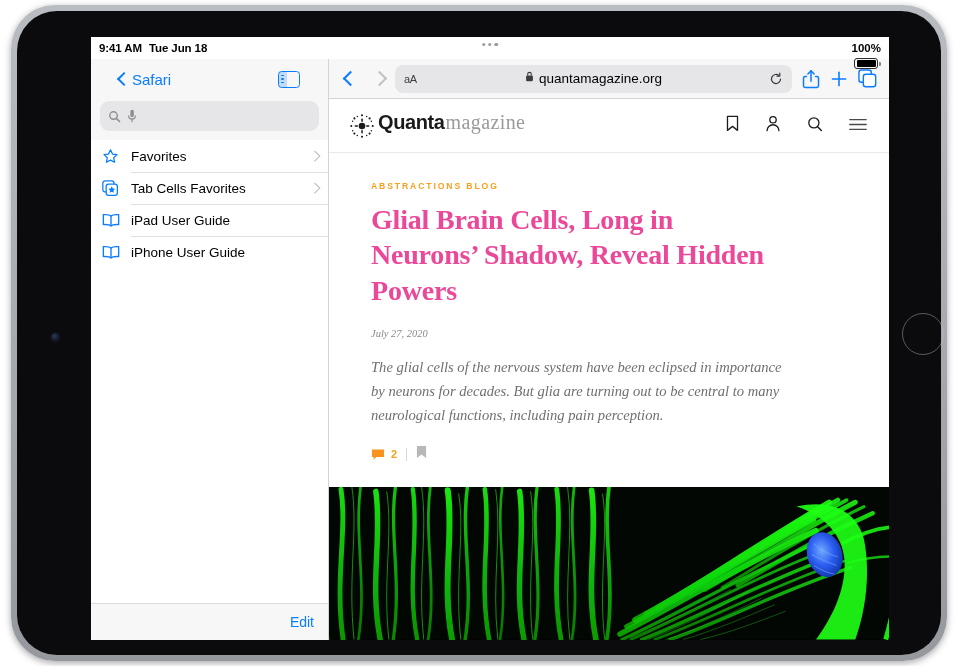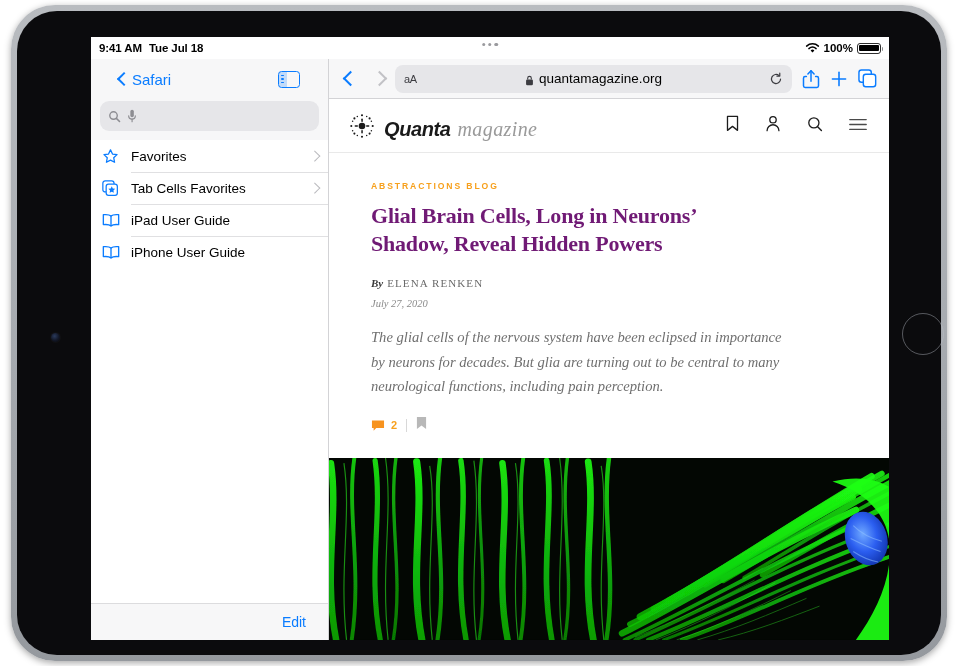--- a/index.html
+++ b/index.html
@@ -91,20 +91,21 @@
     gap: 7px;
     align-items: center;
     letter-spacing: -0.1px;
   }
   .status-right {
     position: absolute;
     right: 8px;
     display: flex;
     gap: 4px;
     align-items: center;
+    flex-direction: column;
   }
   .wifi-ico { display:block; }
   .batt {
     width: 24px; height: 11px;
     border: 1.2px solid rgba(0,0,0,0.82);
     border-radius: 3px;
     position: relative;
     box-sizing: border-box;
     padding: 1.3px;
   }
@@ -249,21 +250,21 @@
     transform: rotate(45deg);
   }
   .sb-footer {
     height: 36px;
     flex: 0 0 36px;
     background: #f7f7f8;
     border-top: 1px solid #dcdcde;
     display: flex;
     align-items: center;
     justify-content: flex-end;
-    padding-right: 22px;
+    padding-right: 14px;
   }
   .edit-btn { color:#0a7cff; font-size:14px; cursor:pointer; }
 
   
   .browser { flex: 1 1 auto; display:flex; flex-direction: column; min-width:0; background:#fff; }
   .toolbar {
     height: 40px; flex: 0 0 40px;
     background: #f7f7f8;
     display: flex; align-items: center;
     padding: 0 12px;
@@ -289,60 +290,60 @@
     display: flex;
     align-items: center;
     padding: 0 9px;
     position: relative;
     min-width: 0;
     cursor: text;
   }
   .aa { font-size: 11px; color:#3c3c41; letter-spacing:-0.3px; }
   .url-center {
     position:absolute; left:0; right:0;
-    display:flex; align-items:flex-end; justify-content:center; gap:5px;
+    display:flex; align-items:flex-start; justify-content:center; gap:5px;
     pointer-events:none;
   }
   .url-text { font-size: 13.5px; color:#000; }
   .reload {
     margin-left:auto;
     cursor:pointer;
     display:flex;
   }
   .tb-btn { cursor:pointer; flex:0 0 auto; display:flex; align-items:center; justify-content:center; }
 
   
   .web { flex: 1 1 auto; overflow: hidden; background: #fff; display:flex; flex-direction:column; min-height:0; }
   .site-header {
     height: 54px;
     flex: 0 0 54px;
     display:flex; align-items:center;
     padding: 0 22px 0 18px;
     border-bottom: 1px solid #e9e9e9;
     box-sizing: border-box;
   }
-  .logo { display:flex; align-items:flex-end; gap:7px; cursor:pointer;font-style:italic; }
+  .logo { display:flex; align-items:flex-start; gap:1px; cursor:pointer; }
   .logo-word { font-family:"Liberation Sans", sans-serif; font-size:20px; font-weight:700; color:#1a1a1a; letter-spacing:-0.4px; }
   .logo-word2 { font-family:"Liberation Serif", serif; font-size:20px; color:#9a9a9a; letter-spacing:0.4px; }
   .site-nav { margin-left:auto; display:flex; align-items:center; gap:26px; }
 
   .article { padding: 28px 40px 0 42px; box-sizing:border-box; }
   .kicker {
     color:#f7a01c;
     font-size: 8.6px;
     font-weight: 700;
     letter-spacing: 1.9px;
     margin-bottom: 11px;
   }
   .headline {
     font-family: "Liberation Serif", serif;
     font-weight: 700;
-    font-size: 22px;
+    font-size: 28px;
     line-height: 1.26;
-    color: #701a75;
+    color: #ec4899;
     letter-spacing: -0.2px;
     margin: 0 0 20px 0;
     max-width: 400px;
   }
   .byline {
     font-family:"Liberation Serif", serif;
     font-size: 11px;
     color: #6a6a6a;
     letter-spacing: 1.1px;
     margin-bottom: 9px;
@@ -378,21 +379,21 @@
 <div class="device">
   <div class="bezel"></div>
   <div class="camera"></div>
   <div class="home-btn"></div>
 
   <div class="screen">
 
     <div class="statusbar">
       <div class="status-left">
         <span>9:41 AM</span>
-        <span>Tue Jul 18</span>
+        <span>Tue Jun 18</span>
       </div>
       <div class="dots-handle">
         <span></span>
           <span></span>
           <span></span>
       </div>
       <div class="status-right">
         <svg class="wifi-ico" width="15" height="11" viewBox="0 0 15 11">
           <path d="M7.5 9.6 5.6 7.4a3 3 0 0 1 3.8 0L7.5 9.6z" fill="#000"></path>
           <path d="M3.9 5.6a5.6 5.6 0 0 1 7.2 0" stroke="#000" stroke-width="1.5" fill="none" stroke-linecap="round"></path>
@@ -590,23 +591,20 @@
                   <line x1="0.8" y1="6.5" x2="17.2" y2="6.5" stroke="#4a4a4a" stroke-width="1.4" stroke-linecap="round"></line>
                   <line x1="0.8" y1="11.4" x2="17.2" y2="11.4" stroke="#4a4a4a" stroke-width="1.4" stroke-linecap="round"></line>
                 </svg>
               </span>
             </div>
           </div>
 
           <div class="article">
             <div class="kicker">ABSTRACTIONS BLOG</div>
             <h1 class="headline">Glial Brain Cells, Long in Neurons’ Shadow, Reveal Hidden Powers</h1>
-            <div class="byline">
-              <em>By</em><span>ELENA RENKEN</span>
-            </div>
             <div class="pubdate">July 27, 2020</div>
             <div class="deck">The glial cells of the nervous system have been eclipsed in importance by neurons for decades. But glia are turning out to be central to many neurological functions, including pain perception.</div>
 
             <div class="meta-row">
               <span class="cmt">
                 <svg width="14" height="13" viewBox="0 0 15 14">
                   <path d="M1 1.6h13v8.1H5.6L2.8 12.6V9.7H1z" fill="#f7931e"></path>
                 </svg>
                 <span class="cmt-n">2</span>
               </span>

